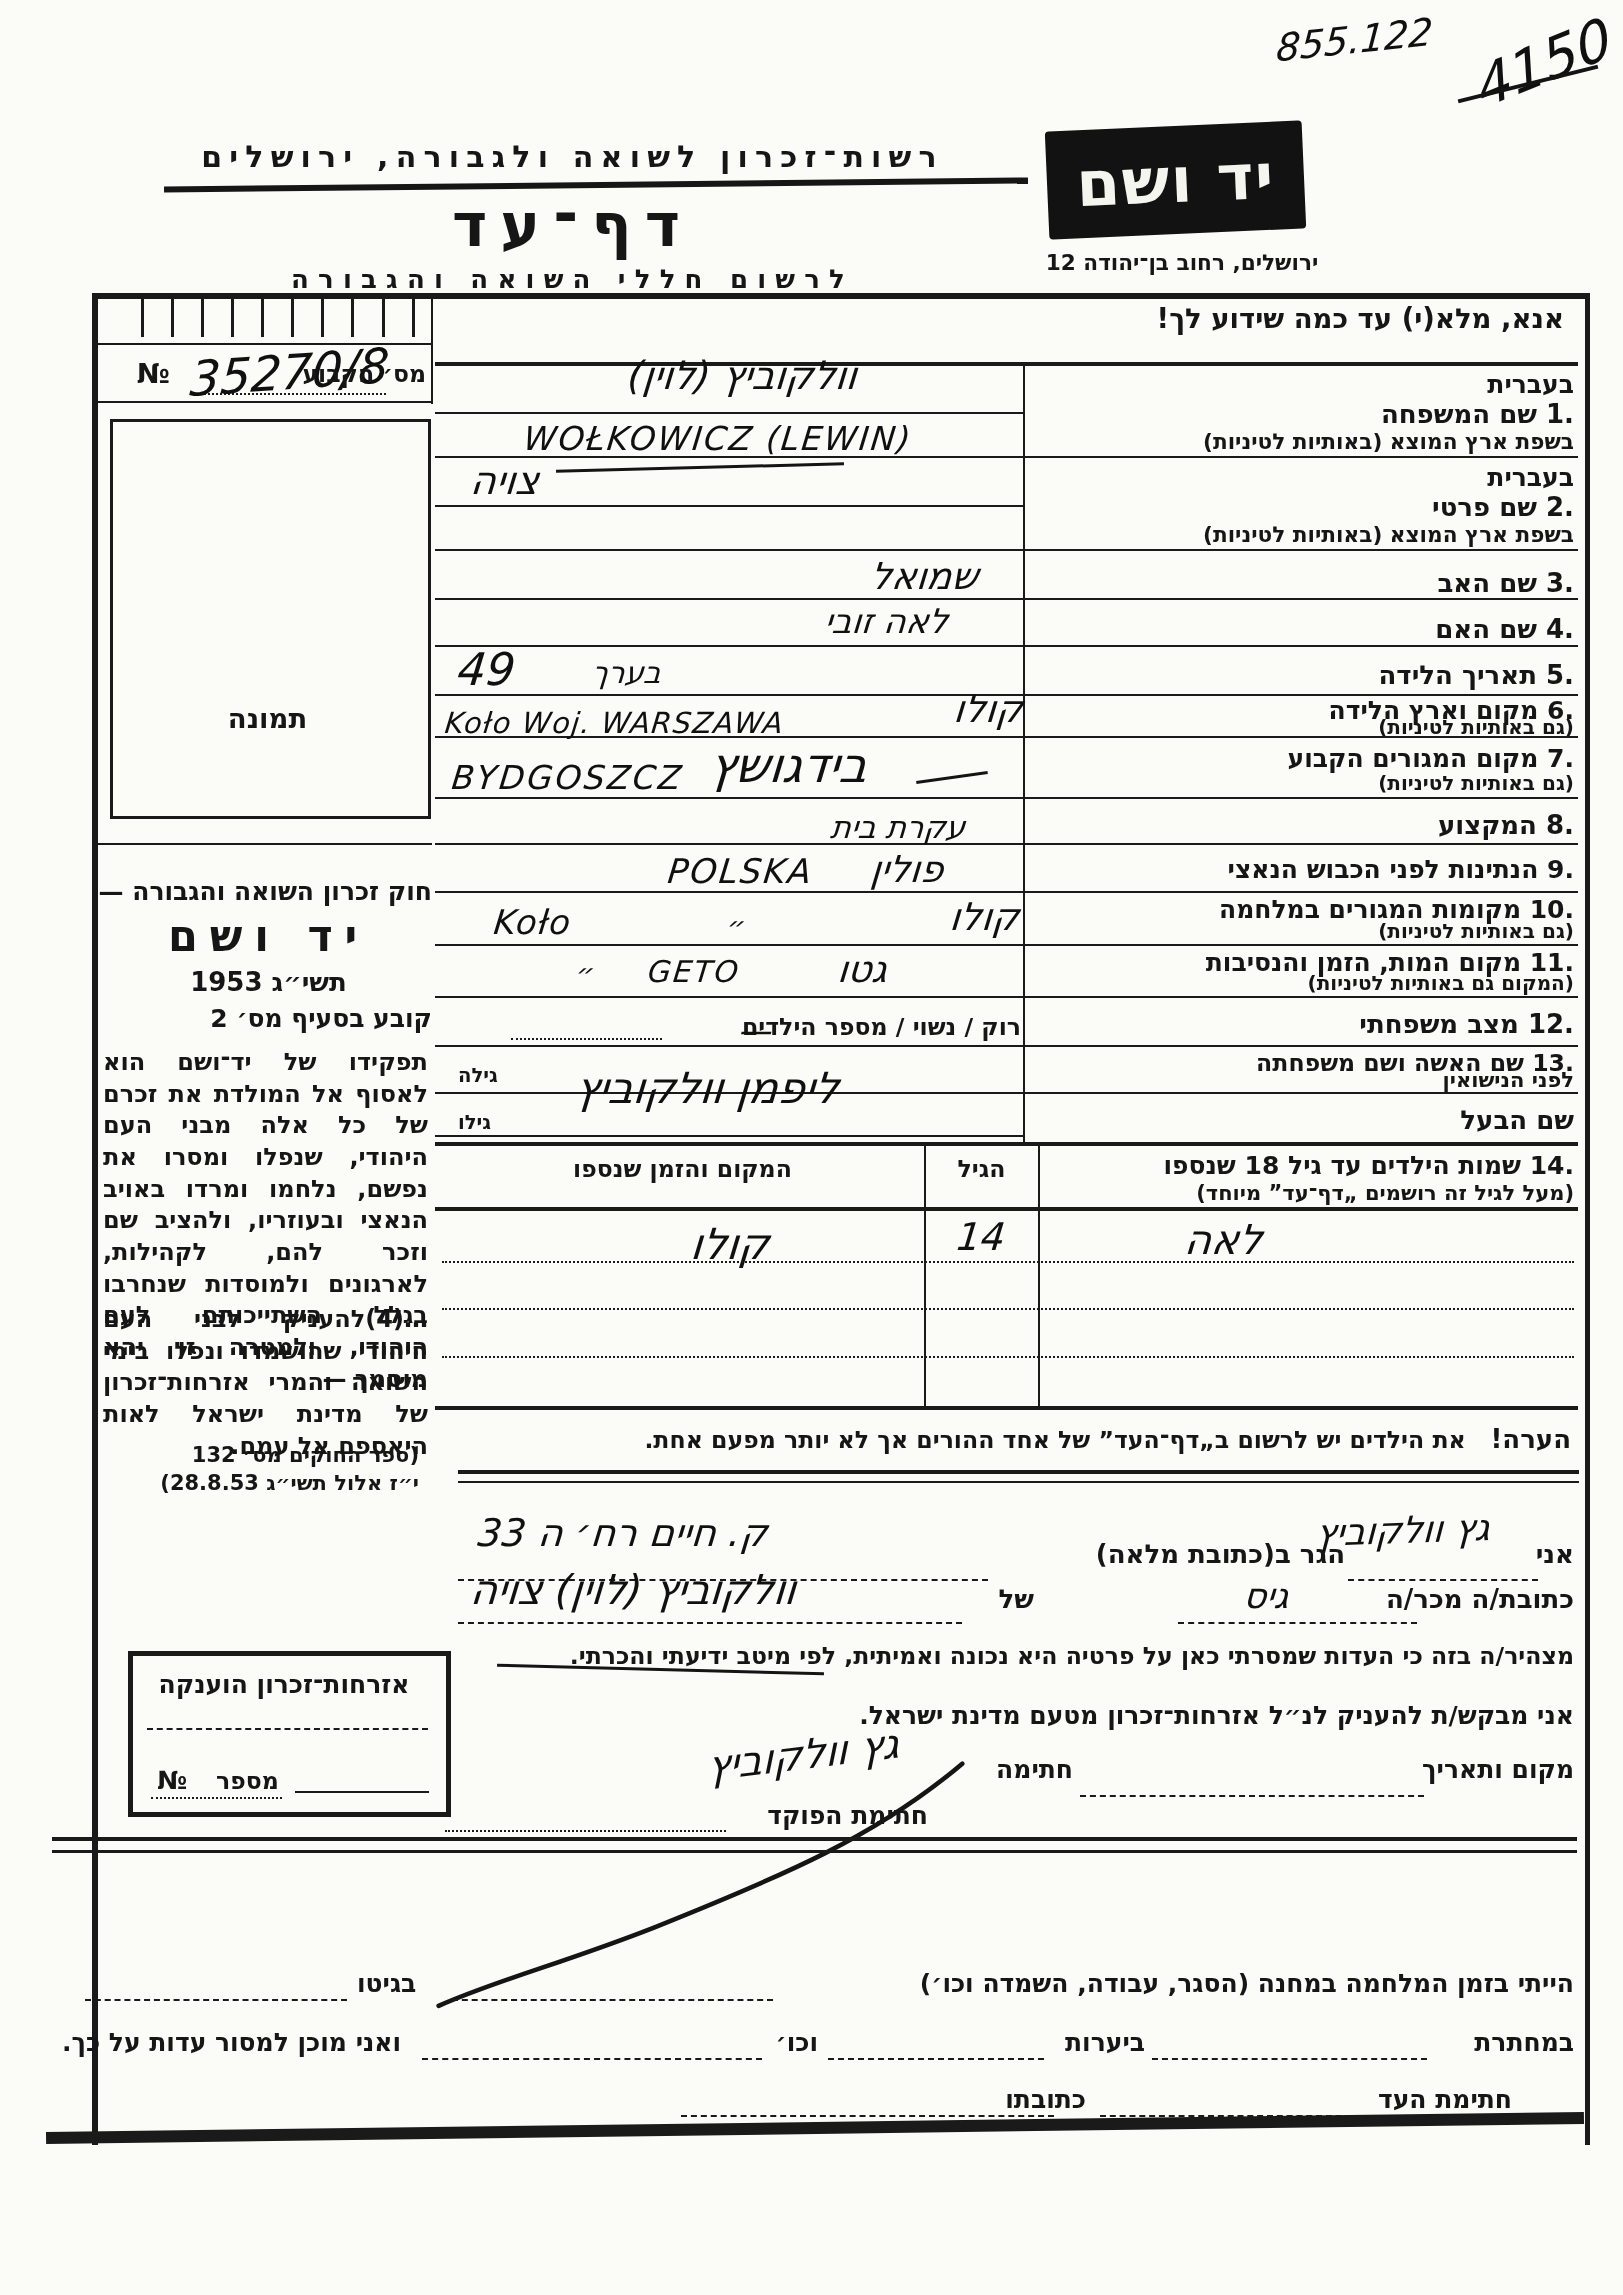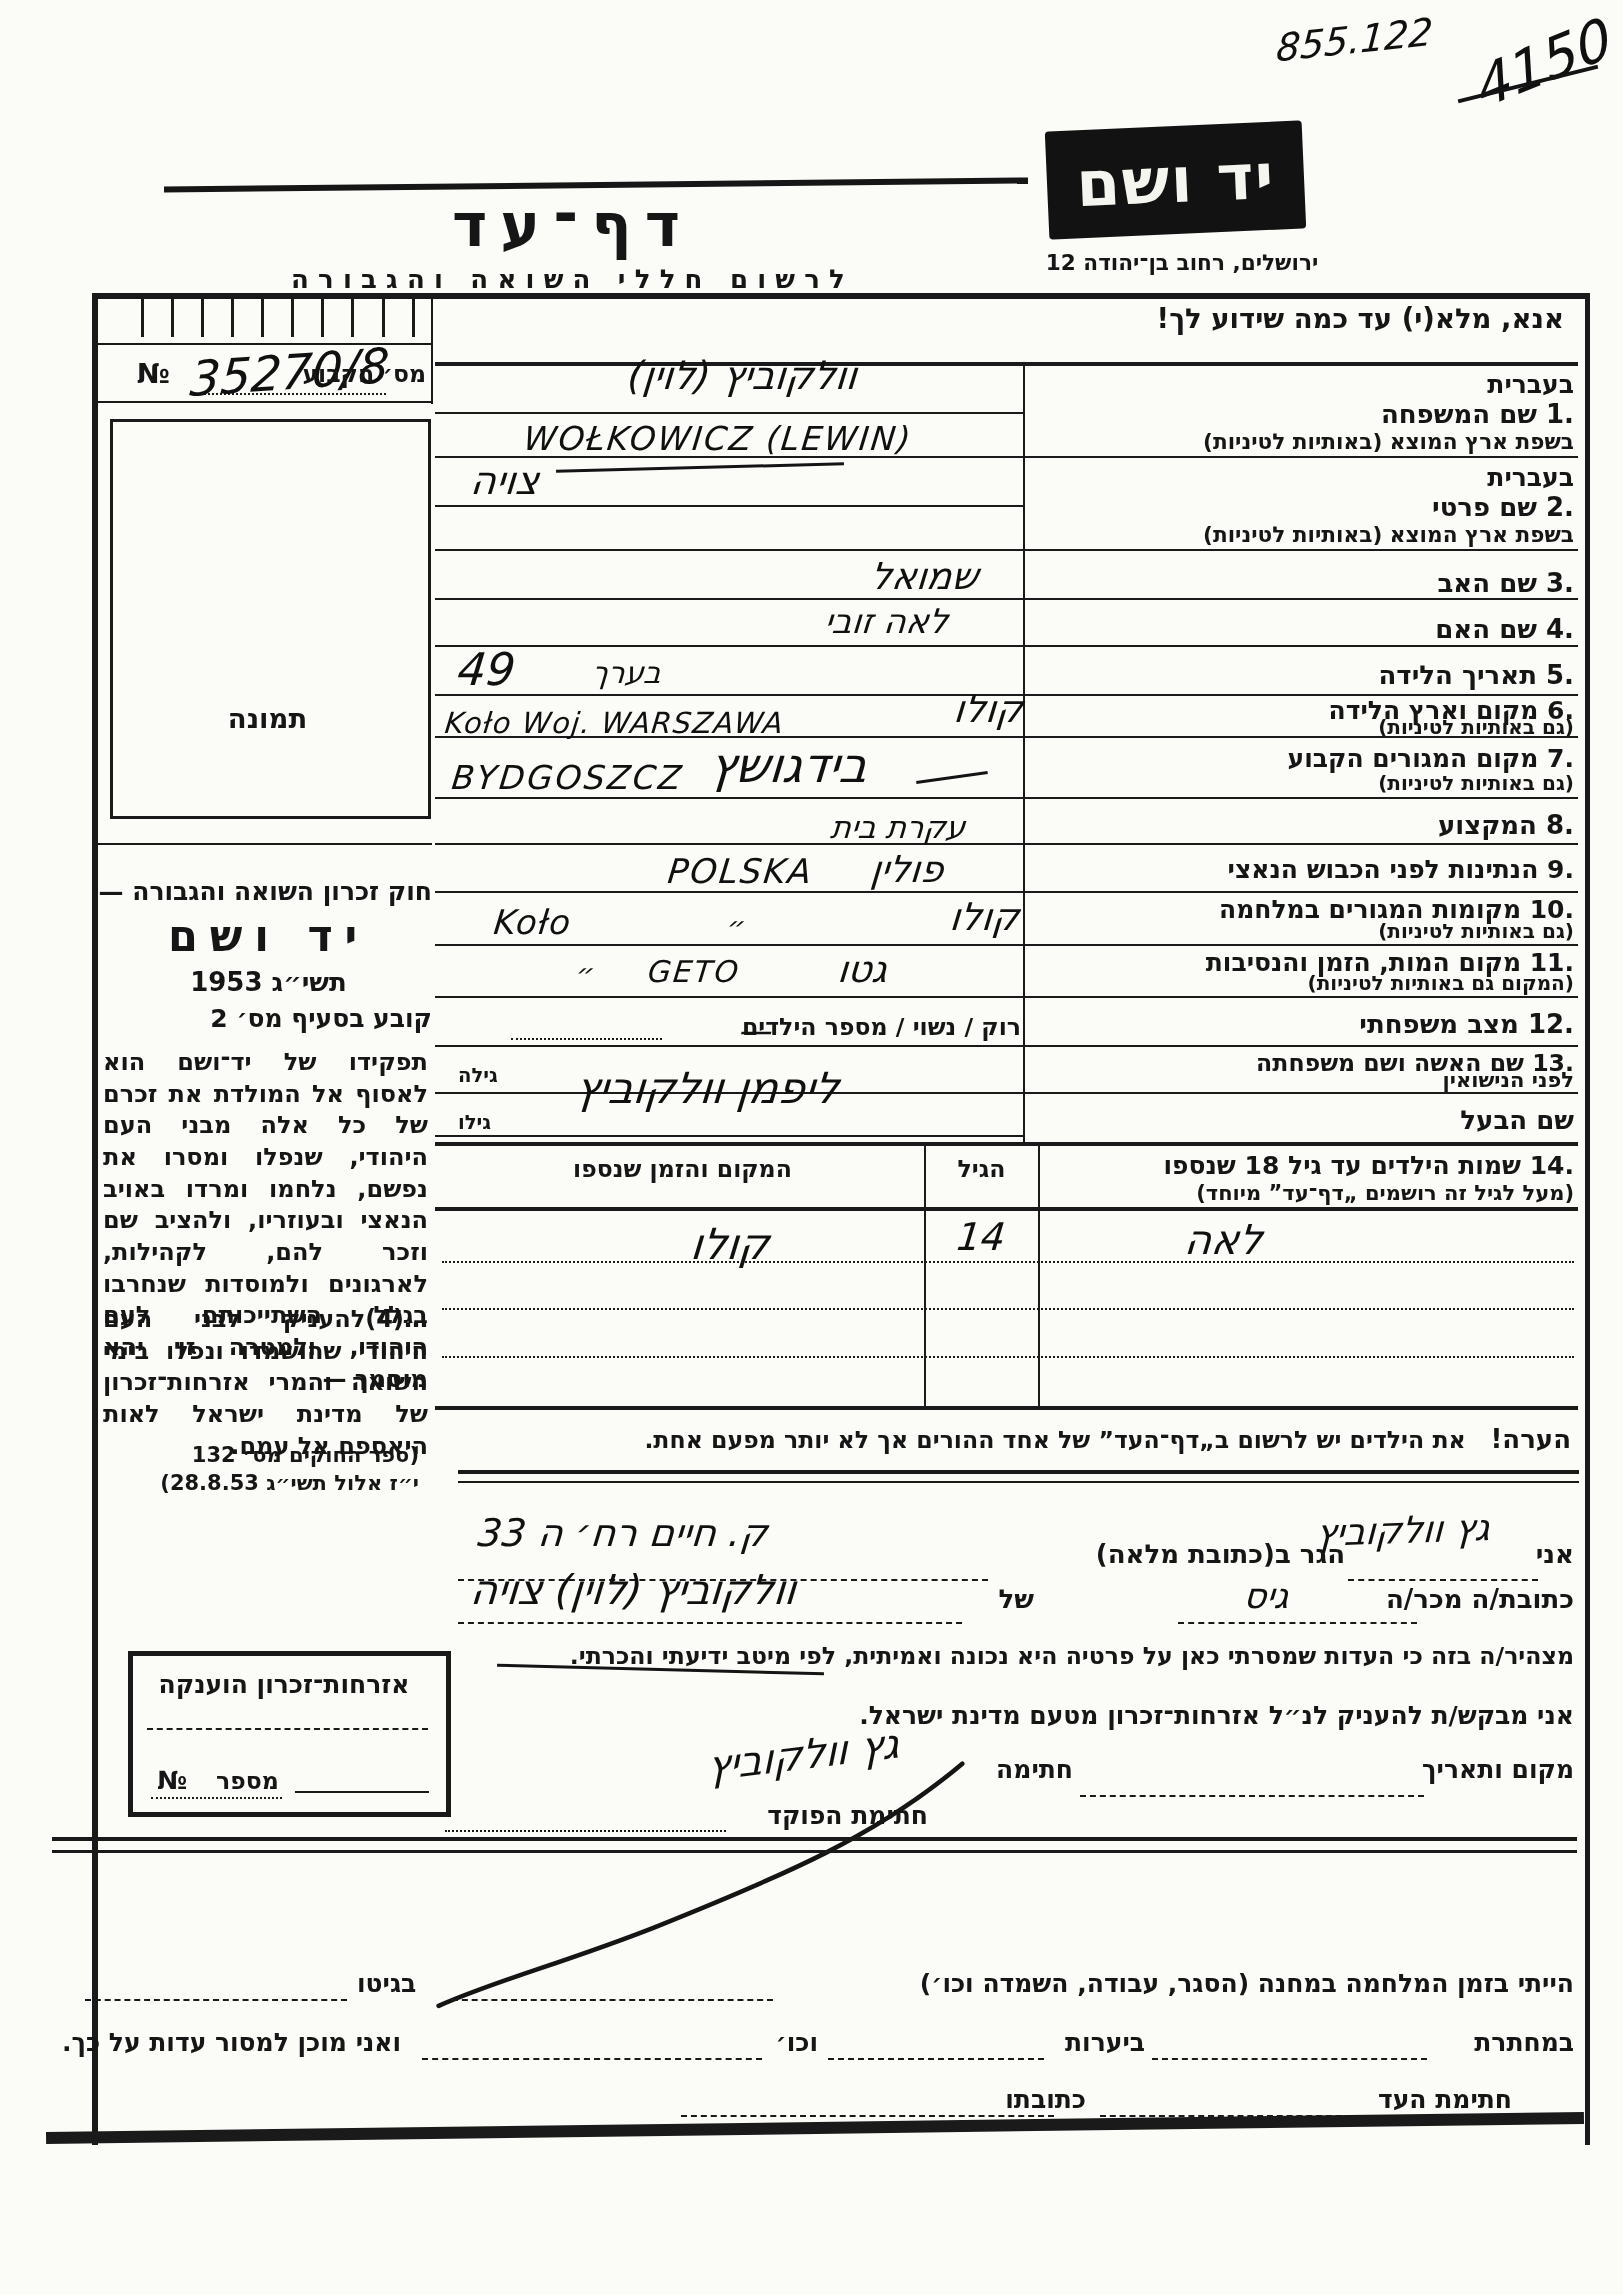--- a/index.html
+++ b/index.html
@@ -26,20 +26,21 @@
 </style>
 </head>
 <body>
 
 <div id="page">
 
   <div class="hw" style="left:1276px;top:18.3px;font-size:38px;transform:rotate(-6deg) skewX(-10deg);">855.122</div>
   <div class="hw" style="left:1473px;top:29.5px;font-size:56px;transform:rotate(-22deg) skewX(-8deg);">4150</div>
   <div class="abs" style="left:1456px;top:82px;width:144px;height:3.9px;background:#141414;transform:rotate(-14deg);"></div>
 
+  <div class="lbl ctr" style="left:124px;top:139px;width:897px;font-size:30px;letter-spacing:7.2px;">רשות־זכרון לשואה ולגבורה, ירושלים</div>
   <div class="abs" style="left:164px;top:182px;width:864px;height:5.9px;background:#161616;transform:rotate(-0.6deg);"></div>
   <div class="lbl ctr" style="left:425px;top:190px;width:295px;font-size:60px;letter-spacing:13px;">דף־עד</div>
   <div class="lbl ctr" style="left:281px;top:264px;width:583px;font-size:26px;letter-spacing:9.2px;">לרשום חללי השואה והגבורה</div>
   <div class="logo" style="left:1047px;top:126px;width:257px;height:108px;border-radius:3.9px;">
     <span style="font-size:63px;">יד ושם</span>
   </div>
   <div class="lbl ctr" style="left:1028px;top:250px;width:308px;font-size:21.6px;">ירושלים, רחוב בן־יהודה 12</div>
 
   <div class="abs" style="left:92px;top:293px;width:1487px;height:1846px;border-top:6.5px solid #1a1a1a;border-left:6.5px solid #1a1a1a;border-right:5.9px solid #1a1a1a;"></div>
   <div class="abs" style="left:46px;top:2122px;width:1538px;height:11.8px;background:#1a1a1a;transform:rotate(-0.75deg);"></div>

